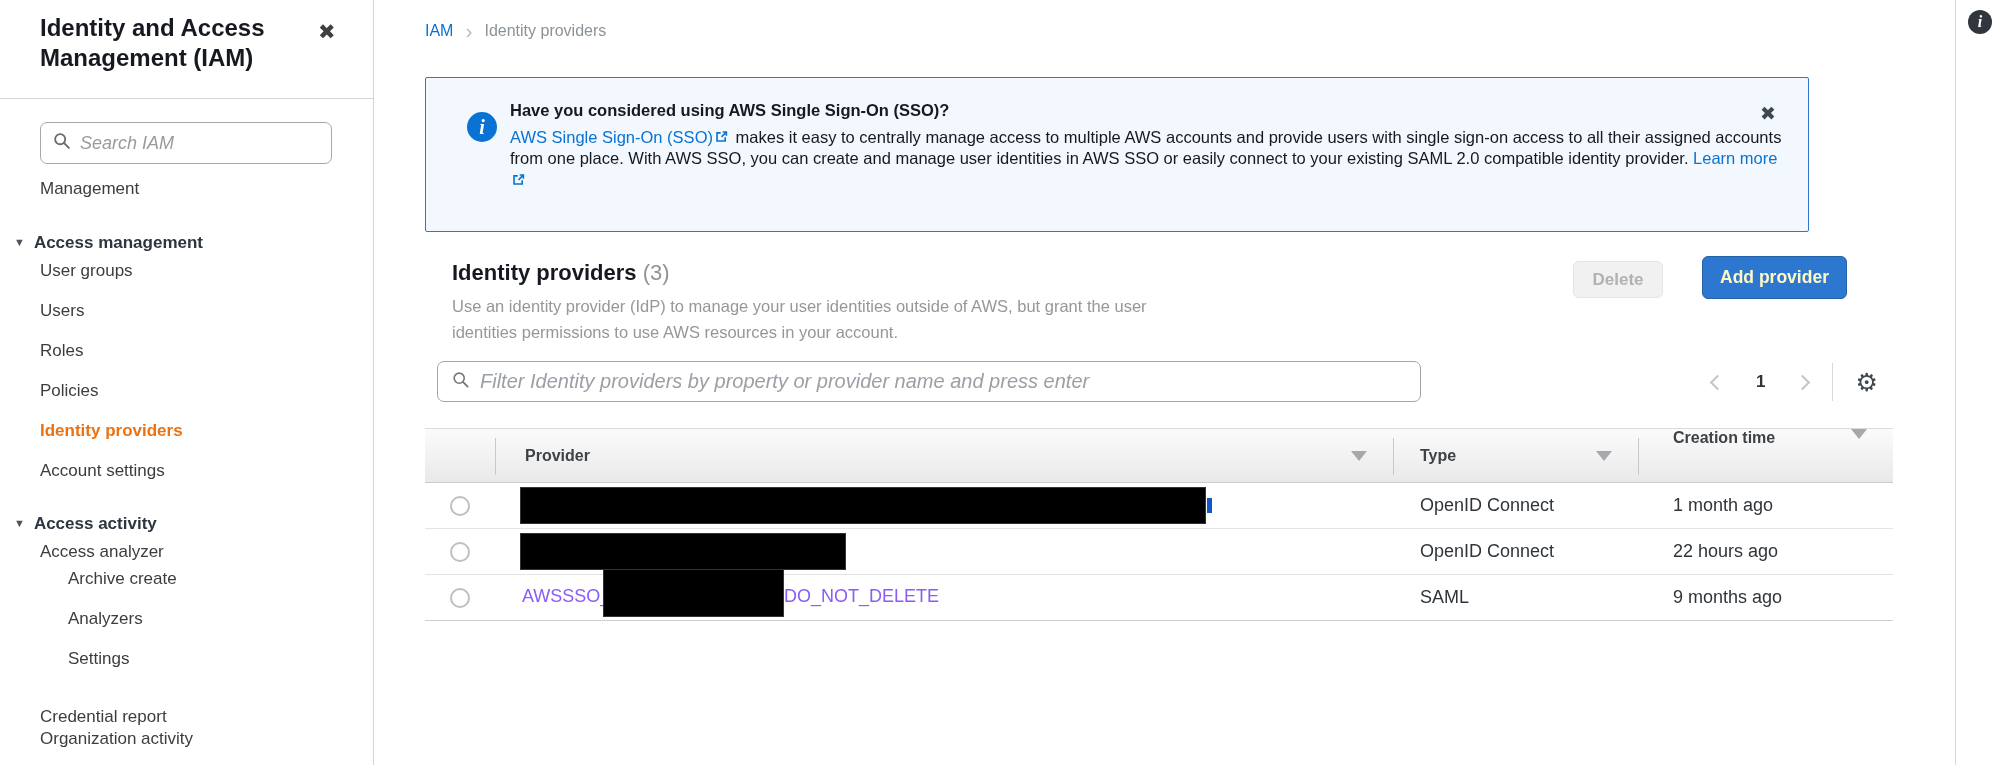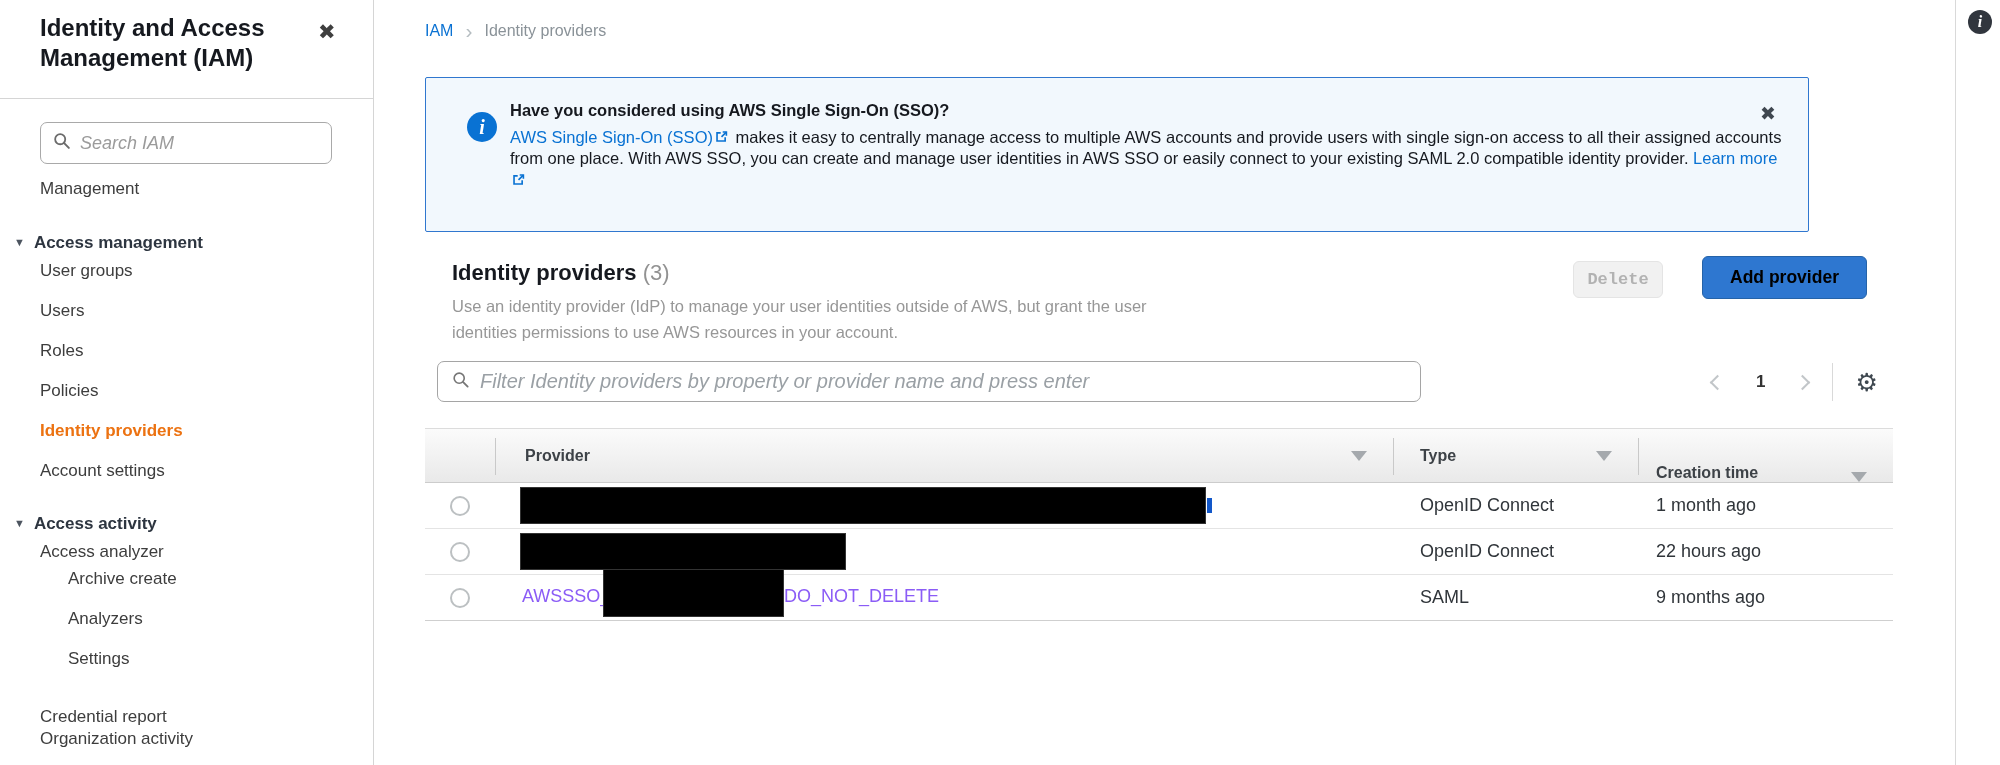--- a/index.html
+++ b/index.html
@@ -44,43 +44,43 @@
   .banner a { color:#0972d3; text-decoration:none; cursor:pointer; }
   .ext-icon { display:inline-block; width:13px; height:13px; margin:0 3px 0 2px; }
 
   
   .section-title { position:absolute; left:452px; top:260px; font-size:22px; color:#16191f; }
   .section-title .t { font-weight:bold; }
   .section-title .count { color:#929292; font-weight:normal; }
   .section-desc { position:absolute; left:452px; top:293px; width:700px; font-size:16.5px; line-height:26px; color:#979797; }
 
   .btn { border-radius:6px; font-family:"Liberation Sans", sans-serif; font-weight:bold; cursor:pointer; }
-  .btn-delete { position:absolute; left:1573px; top:261px; width:90px; height:37px; background:#f1f1f1; border:1px solid #e4e4e4; color:#b2b2b2; font-size:17px;font-family:Liberation Mono, monospace; }
-  .btn-add { position:absolute; left:1702px; top:256px; width:165px; height:43px; background:#2e77d0; border:1px solid #2563a8; color:#000000; font-size:17.5px; }
+  .btn-delete { position:absolute; left:1573px; top:261px; width:90px; height:37px; background:#f1f1f1; border:1px solid #e4e4e4; color:#b2b2b2; font-size:17px; }
+  .btn-add { position:absolute; left:1702px; top:256px; width:145px; height:43px; background:#2e77d0; border:1px solid #2563a8; color:#fef9c3; font-size:17.5px; }
 
   
   .filter-box { position:absolute; left:437px; top:361px; width:984px; height:41px; border:1px solid #a5a5a5; border-radius:7px; background:#fff; display:flex; align-items:center; padding:0 14px; gap:10px; }
   .filter-box input { border:none; outline:none; flex:1; font-size:20px; font-family:"Liberation Sans", sans-serif; color:#333; background:transparent; }
   .filter-box input::placeholder { font-style:italic; color:#9aa0a5; }
 
   .paging { position:absolute; left:1700px; top:363px; height:38px; display:flex; align-items:center; }
   .chev { width:11px; height:11px; border-left:2px solid #c2c6c9; border-bottom:2px solid #c2c6c9; cursor:pointer; }
   .chev.prev { transform:rotate(45deg); margin-left:12px; }
   .chev.next { transform:rotate(-135deg); margin-left:32px; }
   .page-num { margin-left:33px; font-size:17px; font-weight:bold; color:#333; }
   .paging-divider { width:1px; height:38px; background:#d9d9d9; margin-left:24px; }
   .gear { margin-left:22px; font-size:25px; color:#3f4850; cursor:pointer; line-height:25px; }
 
   
   .tbl { position:absolute; left:425px; top:428px; width:1468px; }
   .thead { display:flex; height:55px; background:linear-gradient(#fbfbfb,#e9e9e9); border-top:1px solid #dcdcdc; border-bottom:1px solid #cccccc; align-items:center; font-size:16px; font-weight:bold; color:#3d4247; }
   .col-radio { width:70px; flex:none; }
   .col-provider { width:898px; flex:none; position:relative; padding-left:30px; display:flex; align-items:center; }
   .col-type { width:245px; flex:none; position:relative; padding-left:27px; display:flex; align-items:center; }
-  .col-time  { width:255px; flex:none; position:relative; padding-left:18px; display:flex; align-items:flex-end; }
+  .col-time  { width:255px; flex:none; position:relative; padding-left:35px; display:flex; align-items:flex-start; }
   .thead .col-provider, .thead .col-type, .thead .col-time { height:100%; }
   .colsep { position:absolute; left:0; top:9px; width:1px; height:37px; background:#c9c9c9; }
   .sort { margin-left:auto; margin-right:26px; width:0; height:0; border-left:8px solid transparent; border-right:8px solid transparent; border-top:10px solid #a5a9ad; cursor:pointer; }
 
   .trow { display:flex; height:46px; align-items:center; border-bottom:1px solid #e4e4e4; background:#fff; font-size:18px; color:#30353a; }
   .trow:last-child { border-bottom:1px solid #cfcfcf; }
   .col-radio { display:flex; justify-content:center; }
   .radio { width:20px; height:20px; border:2px solid #bcc0c2; border-radius:50%; background:#fff; cursor:pointer; }
   .redact { background:#000; border:1px solid #333; }
   .redact.r1 { width:686px; height:37px; margin-left:-5px; }

